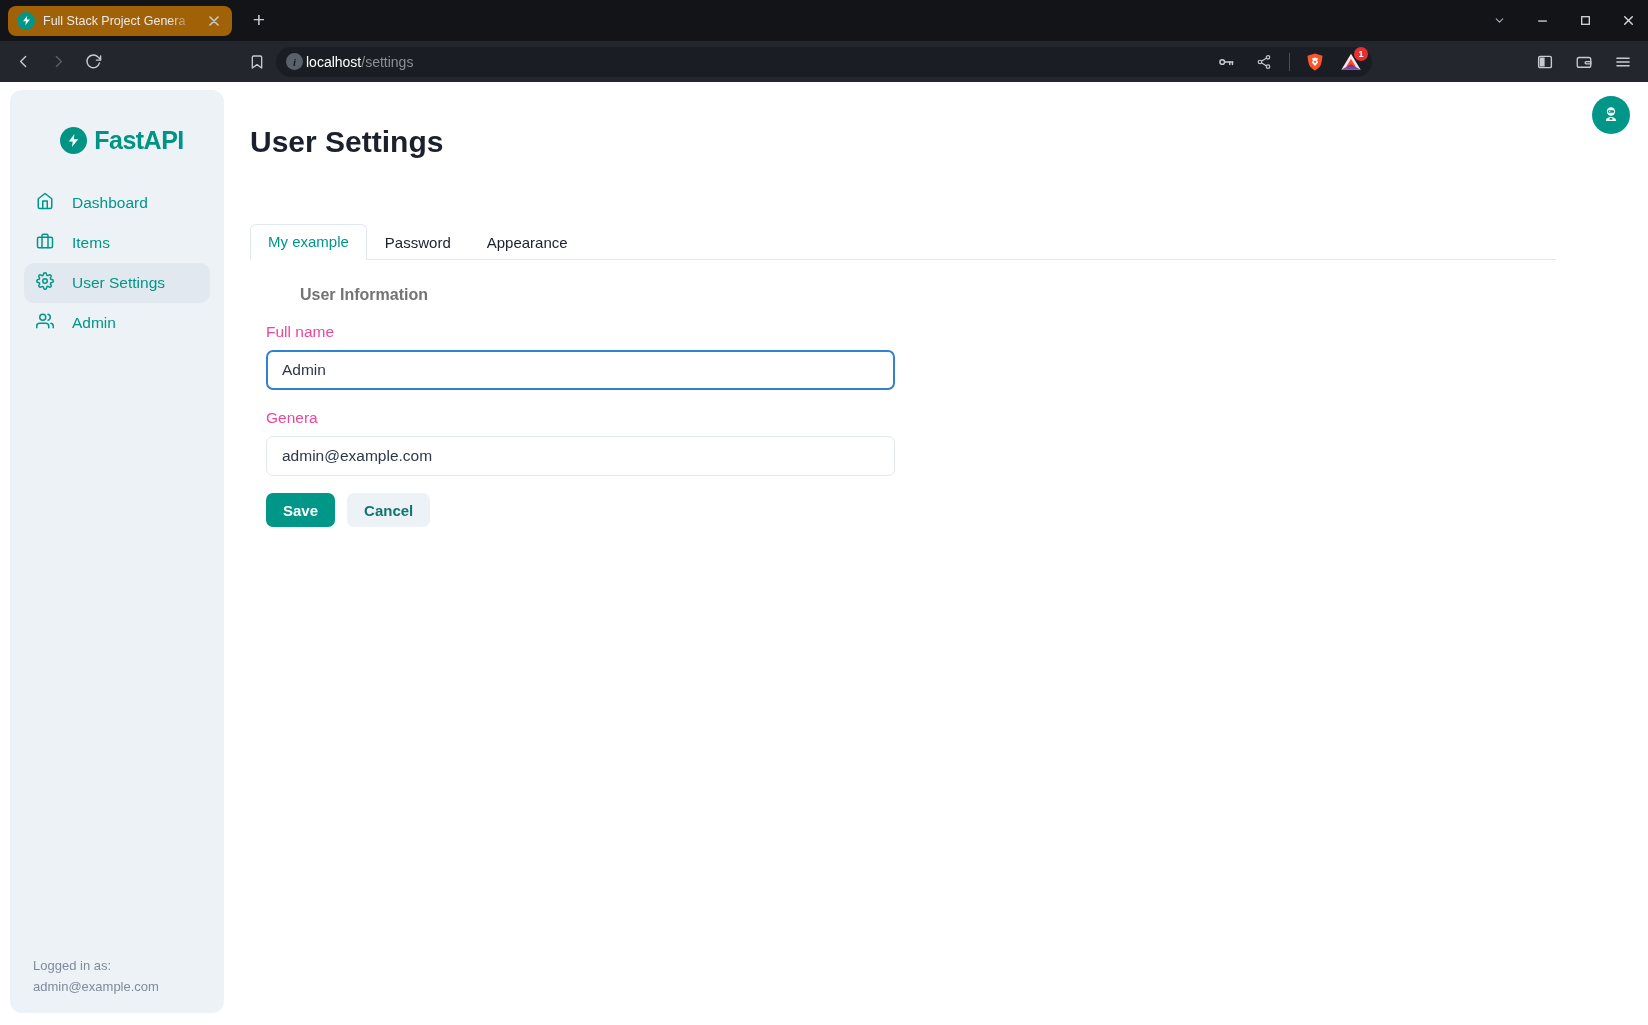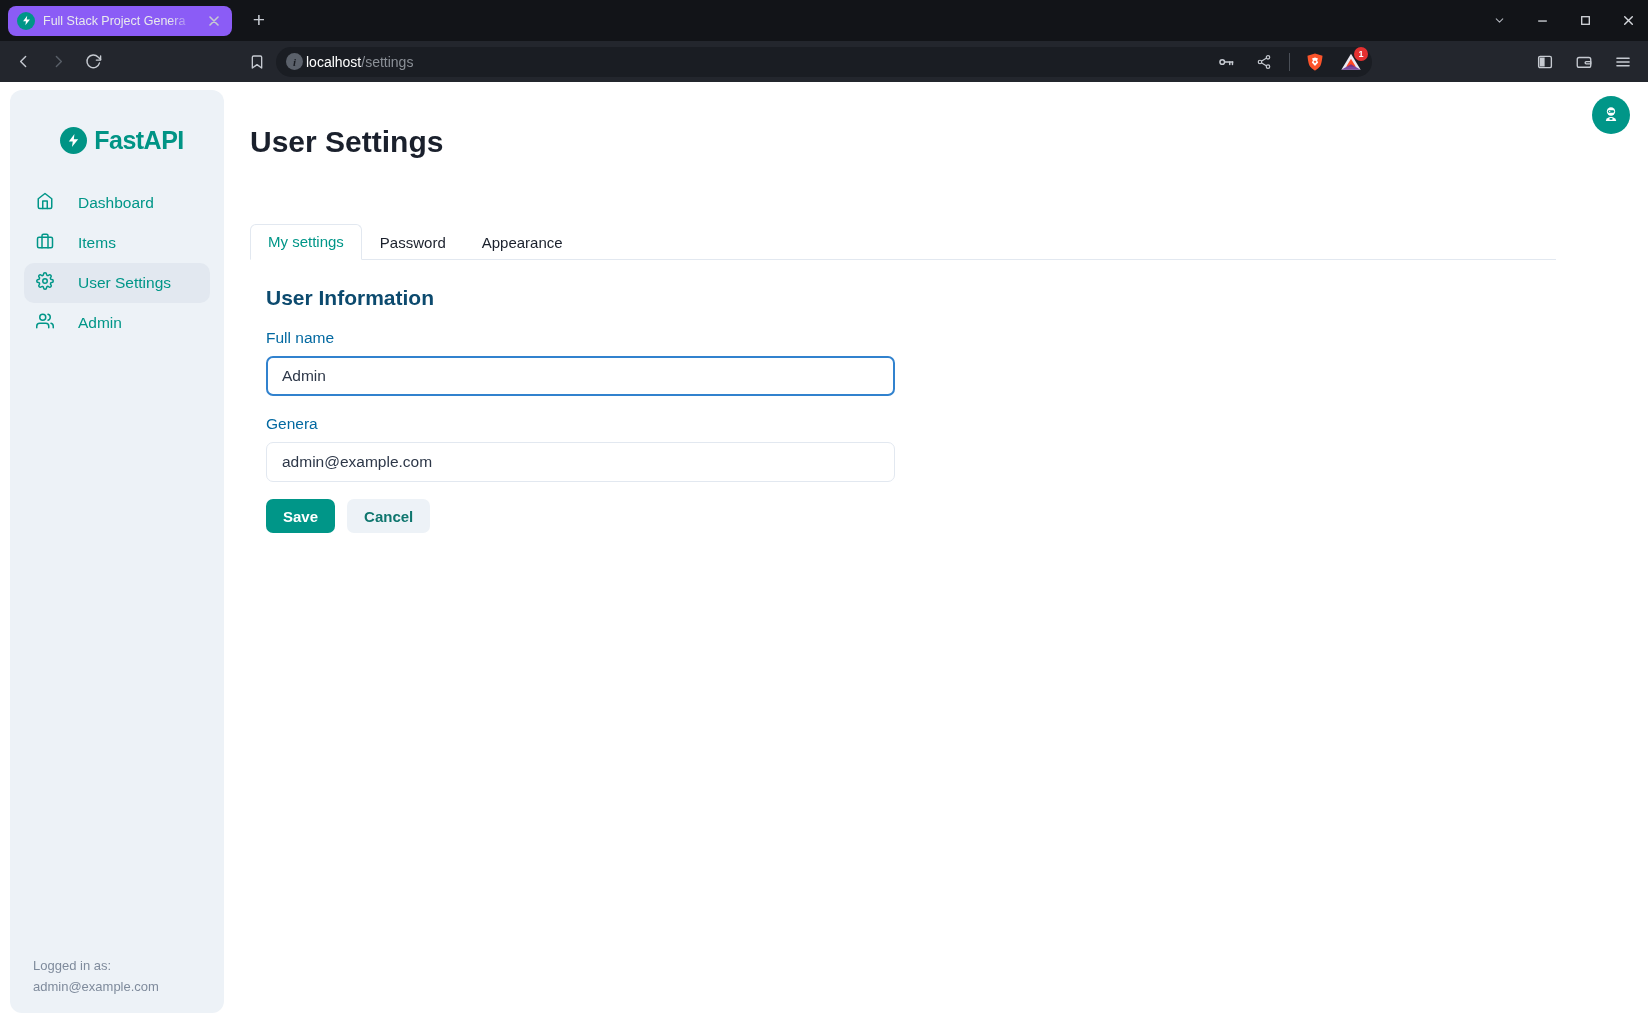--- a/index.html
+++ b/index.html
@@ -1,21 +1,21 @@
 <!DOCTYPE html>
 <html><head>
 <meta charset="utf-8">
 <style>
   * { box-sizing: border-box; margin: 0; padding: 0; }
   html,body { width:1648px; height:1025px; overflow:hidden;
     font-family:"Liberation Sans", sans-serif; background:#fff; }
 
   
   .tabstrip { height:41px; background:#121418; display:flex; align-items:center; position:relative; }
-  .tab { margin-left:8px; width:224px; height:30px; background:#8b5cf6; border-radius:8px;
+  .tab { margin-left:8px; width:224px; height:30px; background:#a16207; border-radius:8px;
     display:flex; align-items:center; padding:0 9px; gap:8px; }
   .tab-title { color:#e8eaed; font-size:12.5px; white-space:nowrap; overflow:hidden; flex:1;
     -webkit-mask-image:linear-gradient(90deg,#000 82%,transparent 98%);
     mask-image:linear-gradient(90deg,#000 82%,transparent 98%); }
   .tab-close { color:#c6cad1; font-size:15px; width:18px; height:18px; line-height:18px;
     text-align:center; border-radius:4px; flex:none; }
   .favicon { width:18px; height:18px; border-radius:50%; background:#009688; flex:none;
     display:flex; align-items:center; justify-content:center; }
   .newtab { color:#c6cad1; font-size:21px; font-weight:300; margin-left:14px; width:26px; height:26px;
     text-align:center; line-height:24px; border-radius:50%; }
@@ -46,42 +46,42 @@
   
   .page { position:relative; height:943px; background:#fff; }
 
   .sidebar { position:absolute; left:10px; top:8px; width:214px; height:923px;
     background:#edf2f7; border-radius:12px; }
   .logo { display:flex; align-items:center; justify-content:center; gap:7px; padding-top:36px;padding-left:10px; }
   .logo-badge { width:27px; height:27px; border-radius:50%; background:#009485; display:flex;
     align-items:center; justify-content:center; }
   .logo-text { color:#009485; font-size:25px; font-weight:600; letter-spacing:-0.5px; }
   .menu { margin-top:28px; padding:0 14px; display:flex; flex-direction:column; }
-  .menu-item { display:flex; align-items:center; gap:24px; color:#009688; font-size:15.5px;
+  .menu-item { display:flex; align-items:center; gap:18px; color:#009688; font-size:15.5px;
     padding:9px 12px; border-radius:10px; cursor:pointer; }
   .menu-item.active { background:#e2e8f0; }
   .menu-item svg { flex:none; }
   .sidebar-footer { position:absolute; left:23px; bottom:16px; color:#7f8b9c; font-size:13px; line-height:21px; }
 
   .fab { position:absolute; left:1592px; top:14px; width:38px; height:38px; border-radius:50%;
     background:#009688; display:flex; align-items:center; justify-content:center; border:none; cursor:pointer; }
 
   .main { position:absolute; left:250px; top:0; width:1306px; }
   .page-title { margin-top:43px; font-size:30px; font-weight:700; color:#1a202c; }
 
   .tabs { margin-top:65px; display:flex; border-bottom:1px solid #e2e8f0; }
   .tab-btn { font-size:15px; padding:8px 17px 9px; color:#1a202c; background:transparent; border:1px solid transparent;
     border-bottom:none; margin-bottom:-1px; cursor:pointer; font-family:inherit; }
   .tab-btn.active { color:#009688; background:#fff; border:1px solid #e2e8f0; border-bottom:1px solid #fff;
     border-radius:6px 6px 0 0; }
 
   .tab-panel { padding:26px 16px 16px; }
-  .section-title { font-size:21px; font-weight:700; color:#0c4a6e; }
+  .section-title { font-size:16px; font-weight:700; color:#737373;margin-left:34px; }
   .field { margin-top:19px; }
-  .field-label { font-size:15.5px; color:#0369a1; display:block; }
+  .field-label { font-size:15.5px; color:#ec4899; display:block; }
   .text-input { margin-top:9px; width:629px; height:40px; border:1px solid #e2e8f0; border-radius:7px;
     padding:0 15px; font-size:15.5px; color:#2d3748; font-family:inherit; background:#fff; outline:none; }
   .text-input.focused { border:2px solid #3182ce; padding:0 14px; }
   .btn-row { margin-top:17px; display:flex; gap:12px; }
   .btn { height:34px; padding:0 17px; border:none; border-radius:7px; font-size:15px; font-weight:700;
     font-family:inherit; cursor:pointer; }
   .btn-save { background:#009688; color:#fff; }
   .btn-cancel { background:#edf2f7; color:#0f766e; }
 </style>
 </head>
@@ -280,21 +280,21 @@
         <path d="M5.8 20.5a6.2 4.9 0 0 1 12.4 0z" fill="#fff"></path>
         <rect x="10.3" y="16.8" width="3.4" height="2.2" rx="0.5" fill="#009688"></rect>
       </svg>
     </span>
   </button>
 
   <main class="main">
     <h1 class="page-title">User Settings</h1>
 
     <div class="tabs">
-      <button class="tab-btn active">My settings</button>
+      <button class="tab-btn active">My example</button>
       <button class="tab-btn">Password</button>
       <button class="tab-btn">Appearance</button>
     </div>
 
     <div class="tab-panel">
       <div class="section-title">User Information</div>
 
       <div class="field">
         <label class="field-label">Full name</label>
         <input class="text-input focused" type="text" value="Admin" style="">

